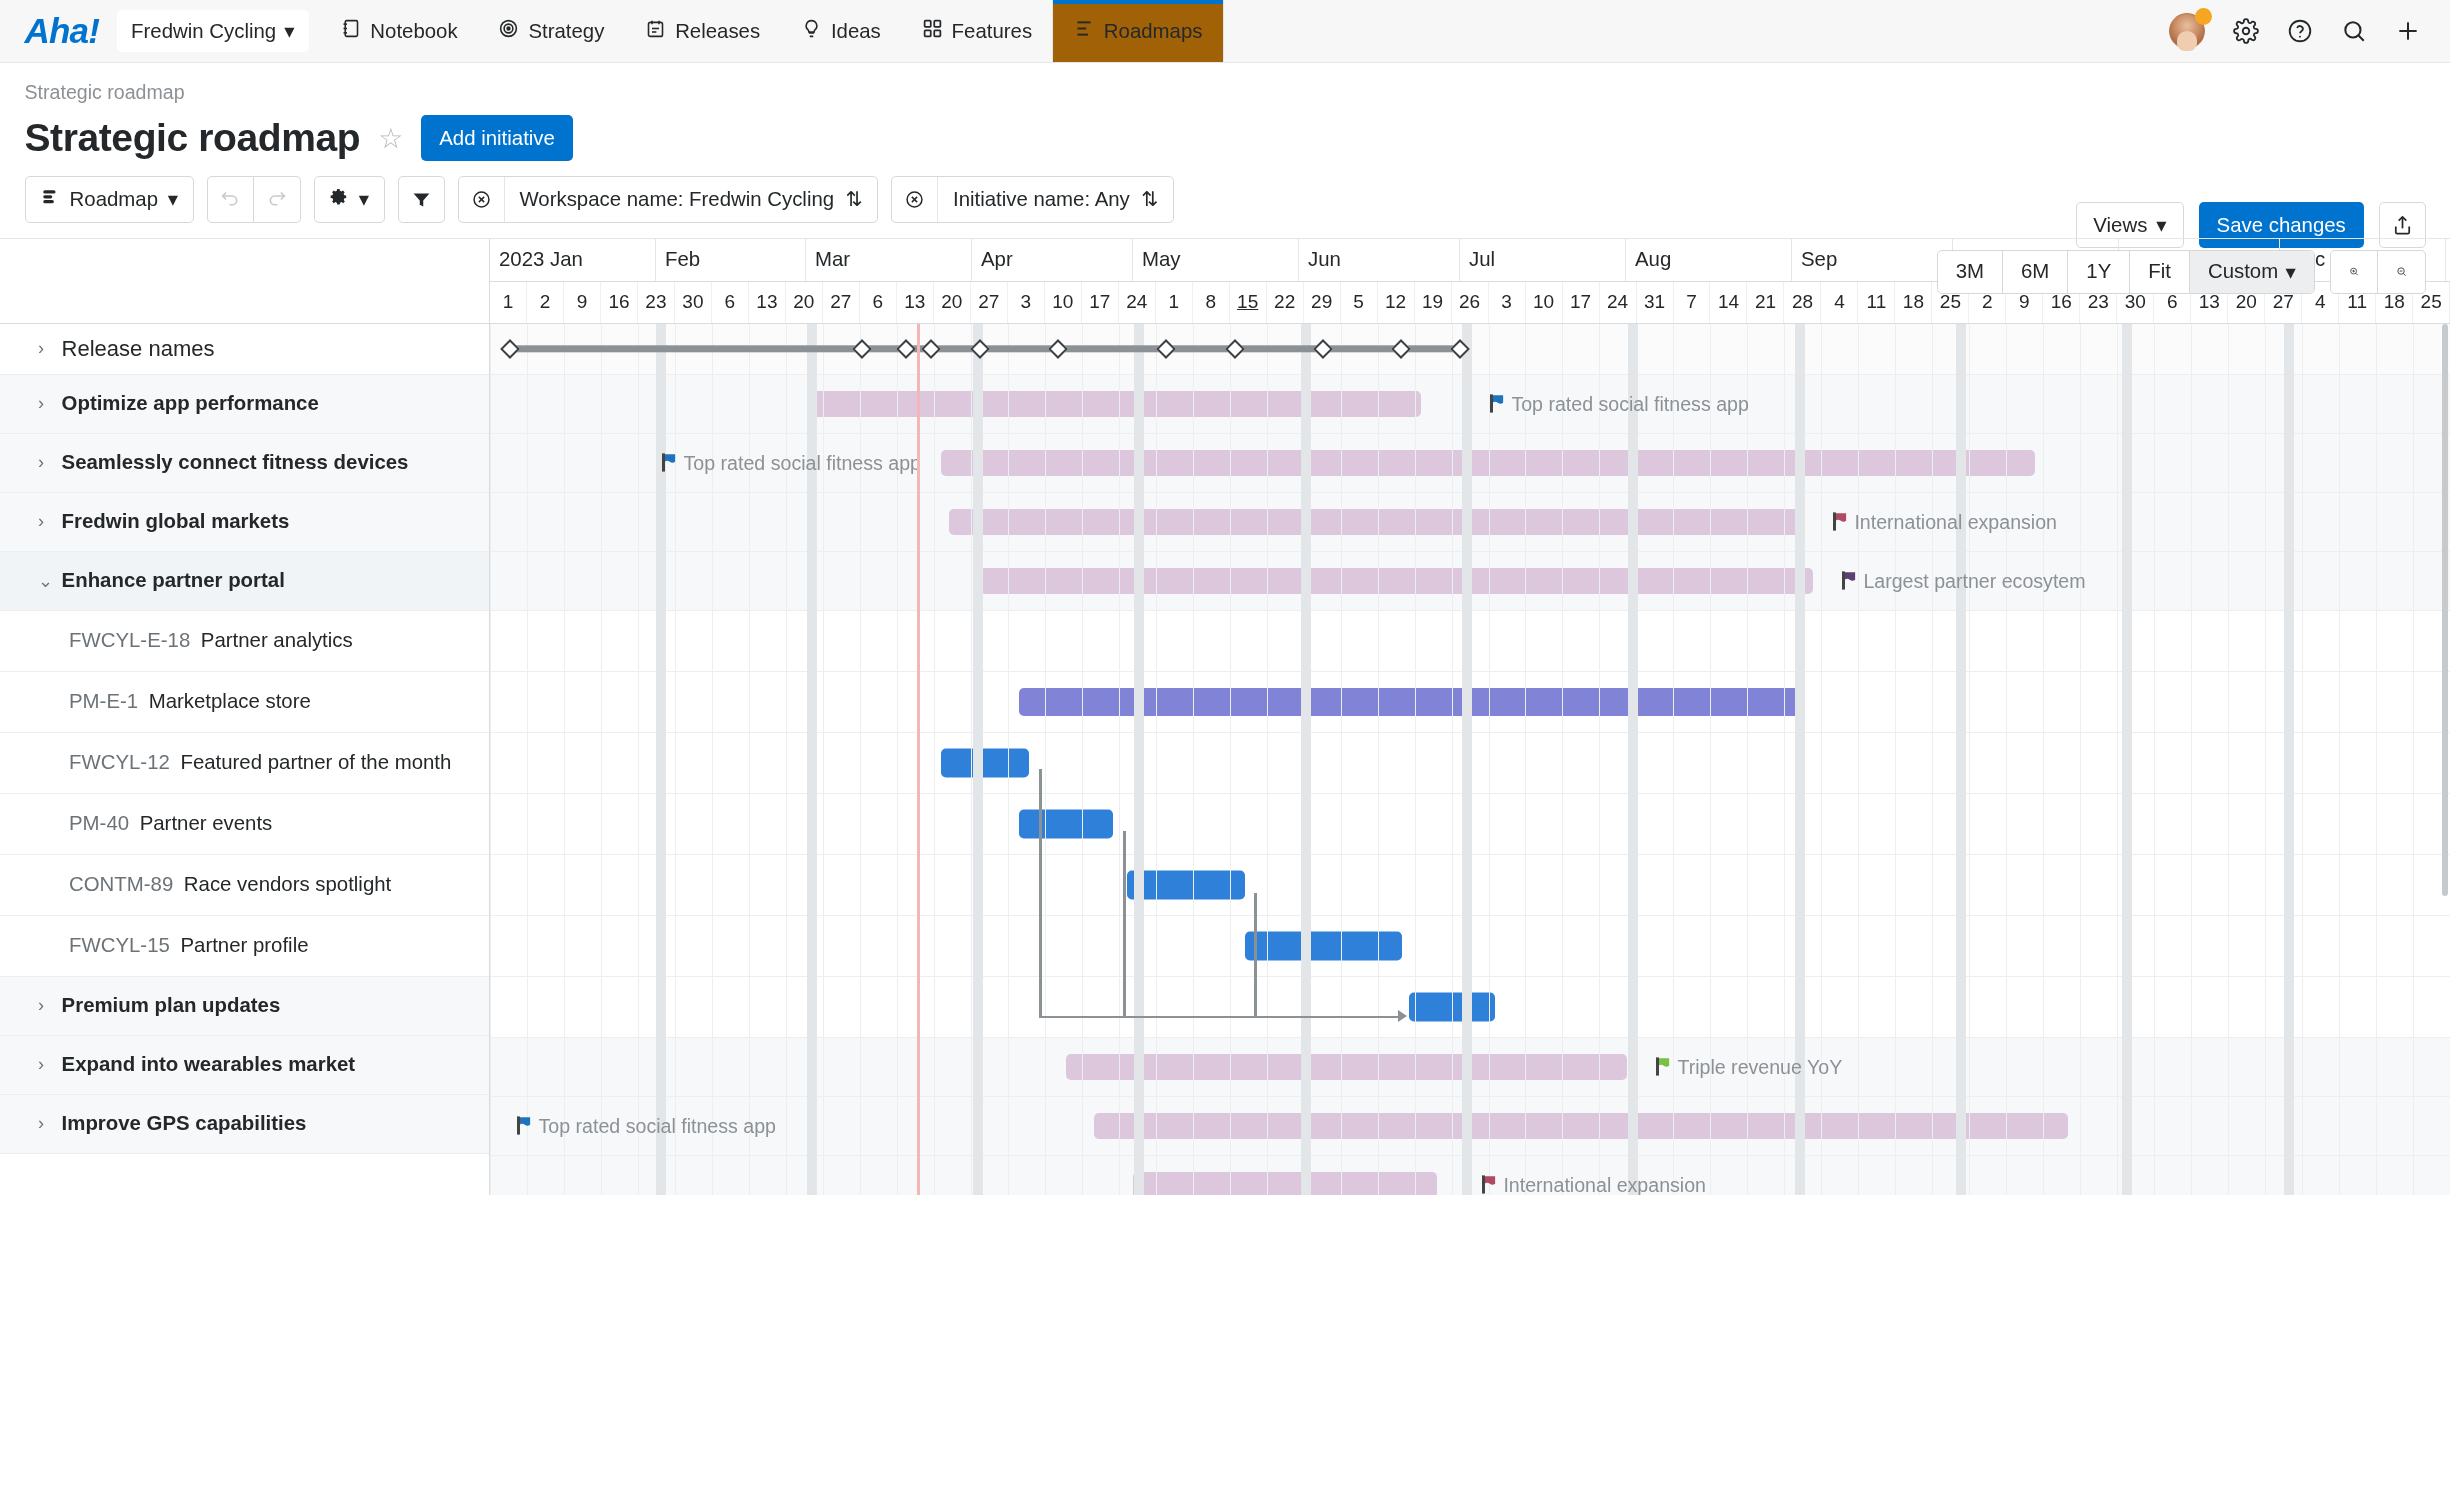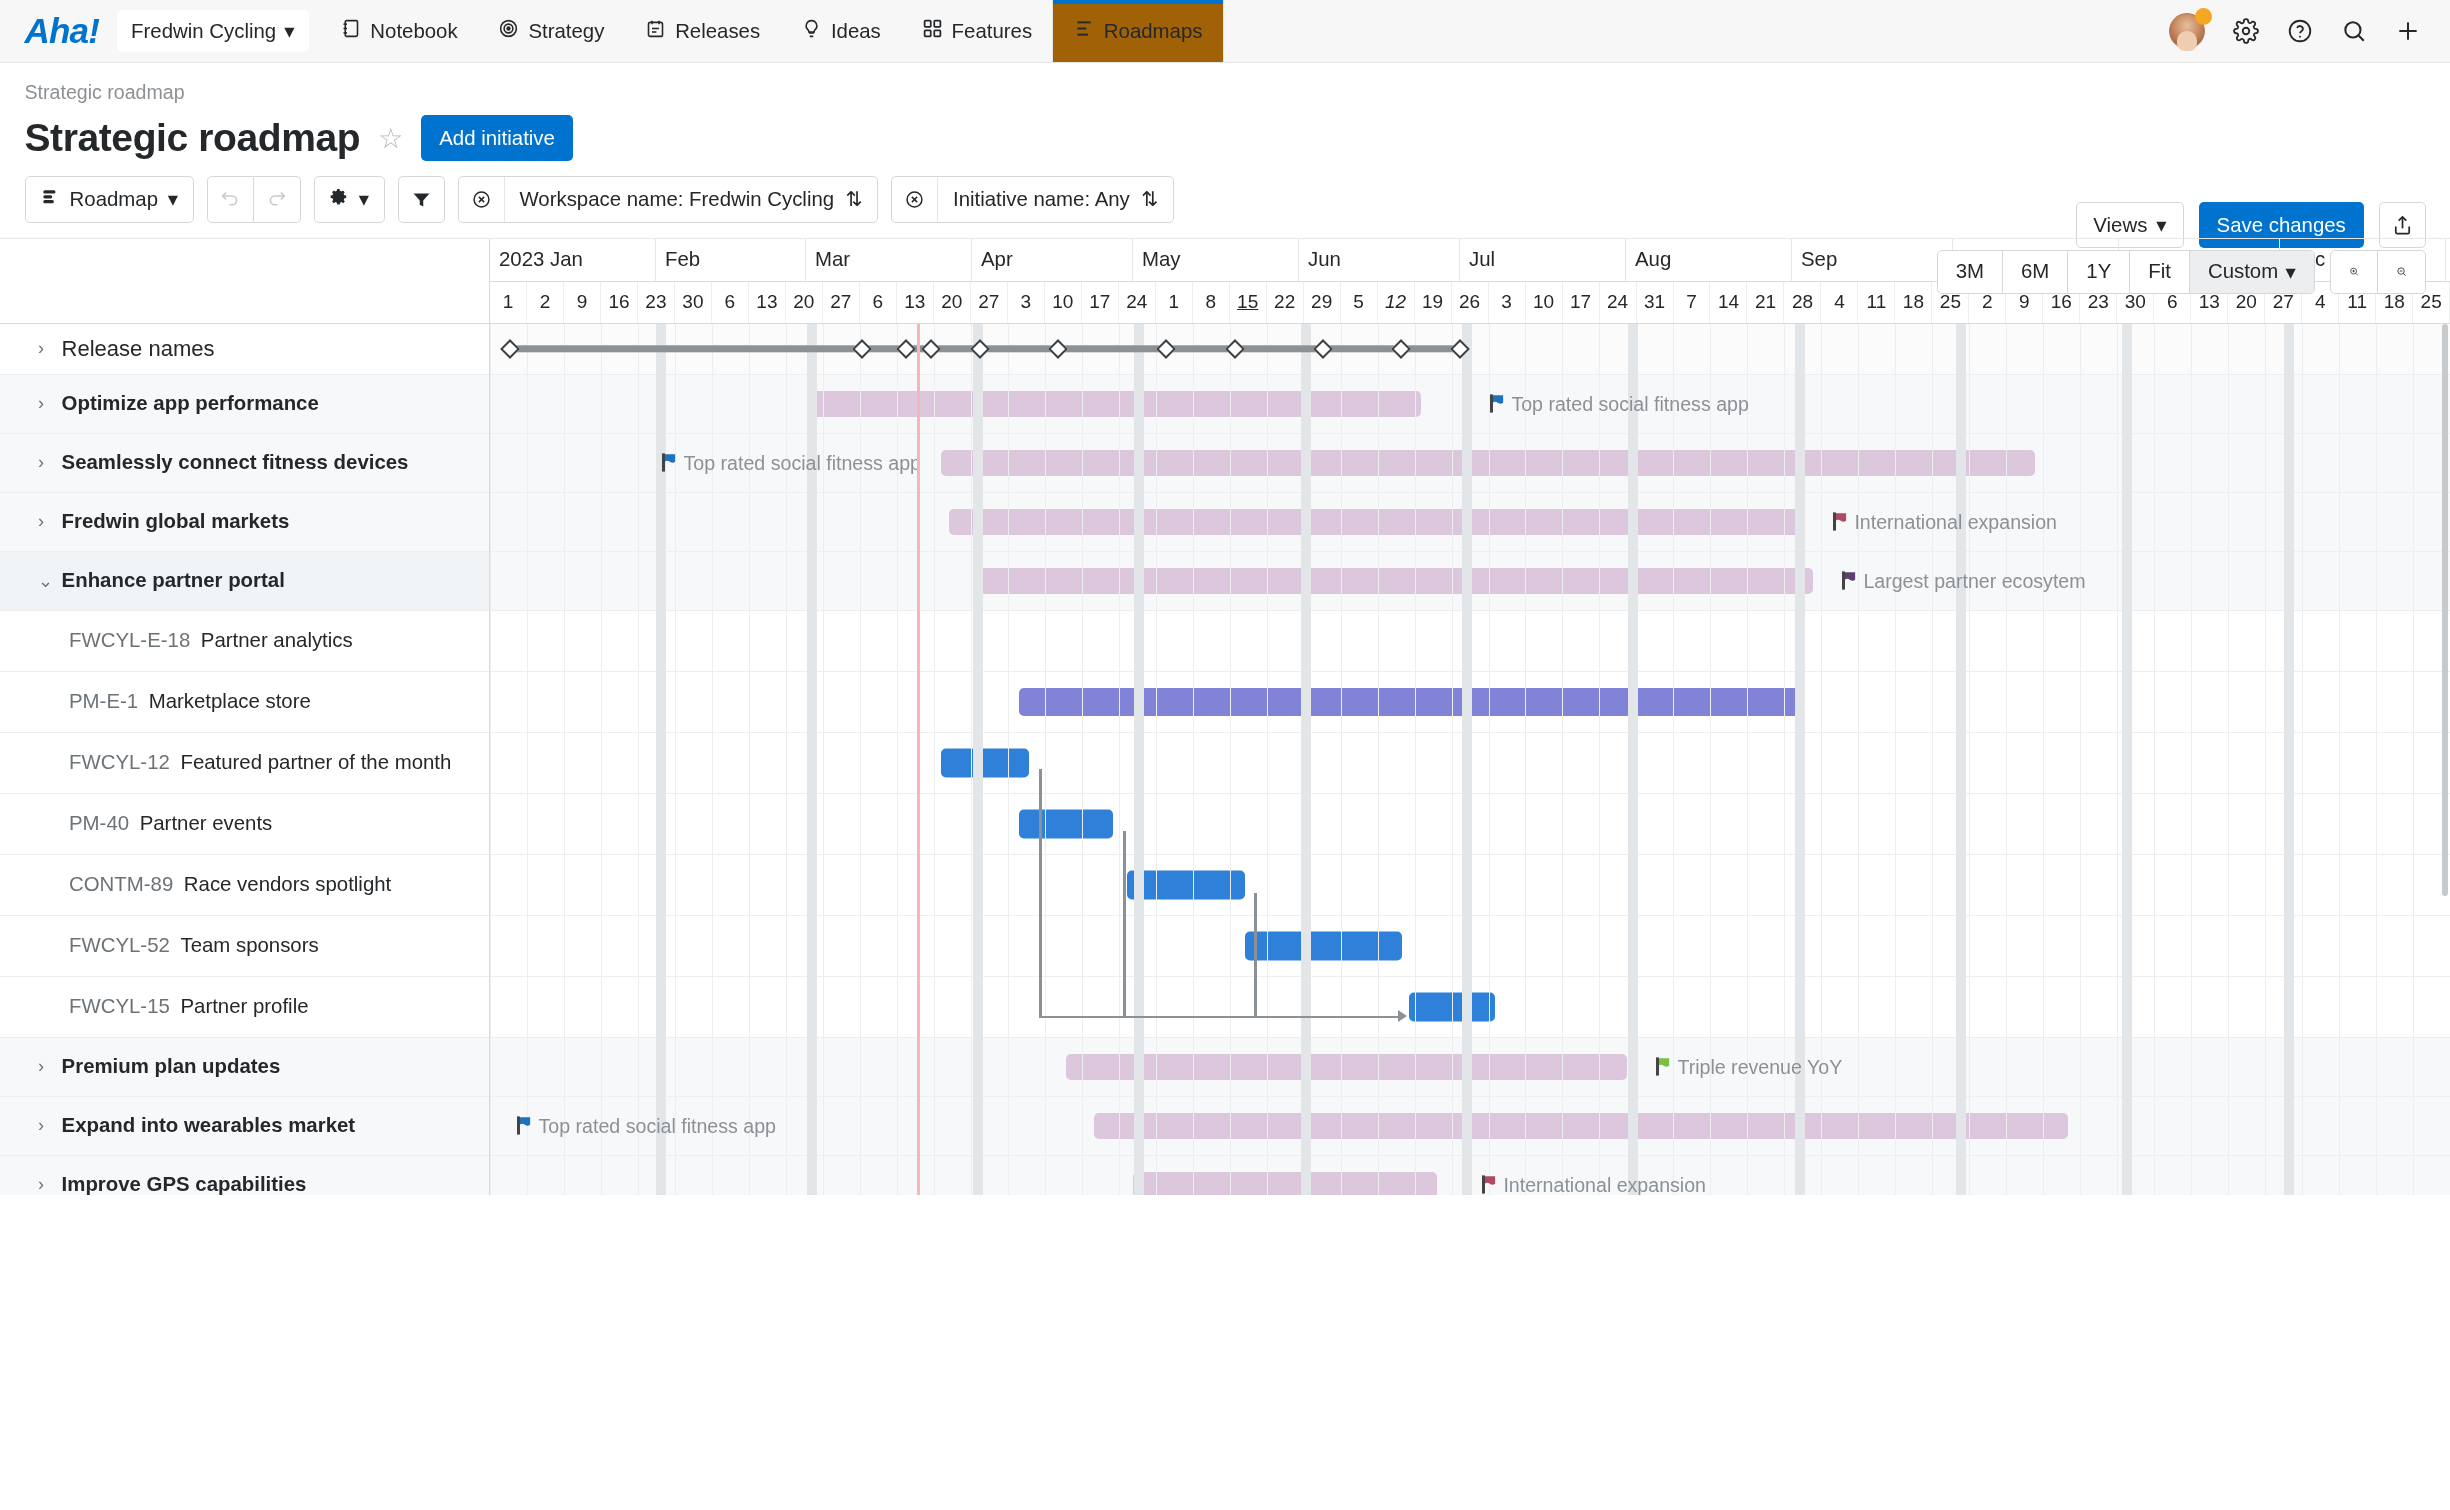--- a/index.html
+++ b/index.html
@@ -521,21 +521,21 @@
           <div class="week" style="width: 37px;">3</div>
           <div class="week" style="width: 37px;">10</div>
           <div class="week" style="width: 37px;">17</div>
           <div class="week" style="width: 37px;">24</div>
           <div class="week" style="width: 37px;">1</div>
           <div class="week" style="width: 37px;">8</div>
           <div class="week" style="width: 37px; text-decoration: underline;">15</div>
           <div class="week" style="width: 37px;">22</div>
           <div class="week" style="width: 37px;">29</div>
           <div class="week" style="width: 37px;">5</div>
-          <div class="week" style="width: 37px; font-style: italic;">12</div>
+          <div class="week" style="width: 37px;">12</div>
           <div class="week" style="width: 37px;">19</div>
           <div class="week" style="width: 37px;">26</div>
           <div class="week" style="width: 37px;">3</div>
           <div class="week" style="width: 37px;">10</div>
           <div class="week" style="width: 37px;">17</div>
           <div class="week" style="width: 37px;">24</div>
           <div class="week" style="width: 37px;">31</div>
           <div class="week" style="width: 37px;">7</div>
           <div class="week" style="width: 37px;">14</div>
           <div class="week" style="width: 37px;">21</div>
@@ -614,26 +614,20 @@
         <div class="row row-feat">
           <div class="row-label" style="padding-left:69px">
             <span class="lbl-normal">PM-40</span>
             <span class="lbl-plain">Partner events</span>
           </div>
         </div>
         <div class="row row-feat">
           <div class="row-label" style="padding-left:69px">
             <span class="lbl-normal">CONTM-89</span>
             <span class="lbl-plain">Race vendors spotlight</span>
-          </div>
-        </div>
-        <div class="row row-feat">
-          <div class="row-label" style="padding-left:69px">
-            <span class="lbl-normal">FWCYL-52</span>
-            <span class="lbl-plain">Team sponsors</span>
           </div>
         </div>
         <div class="row row-feat">
           <div class="row-label" style="padding-left:69px">
             <span class="lbl-normal">FWCYL-15</span>
             <span class="lbl-plain">Partner profile</span>
           </div>
         </div>
         <div class="row row-init">
           <div class="row-label">

